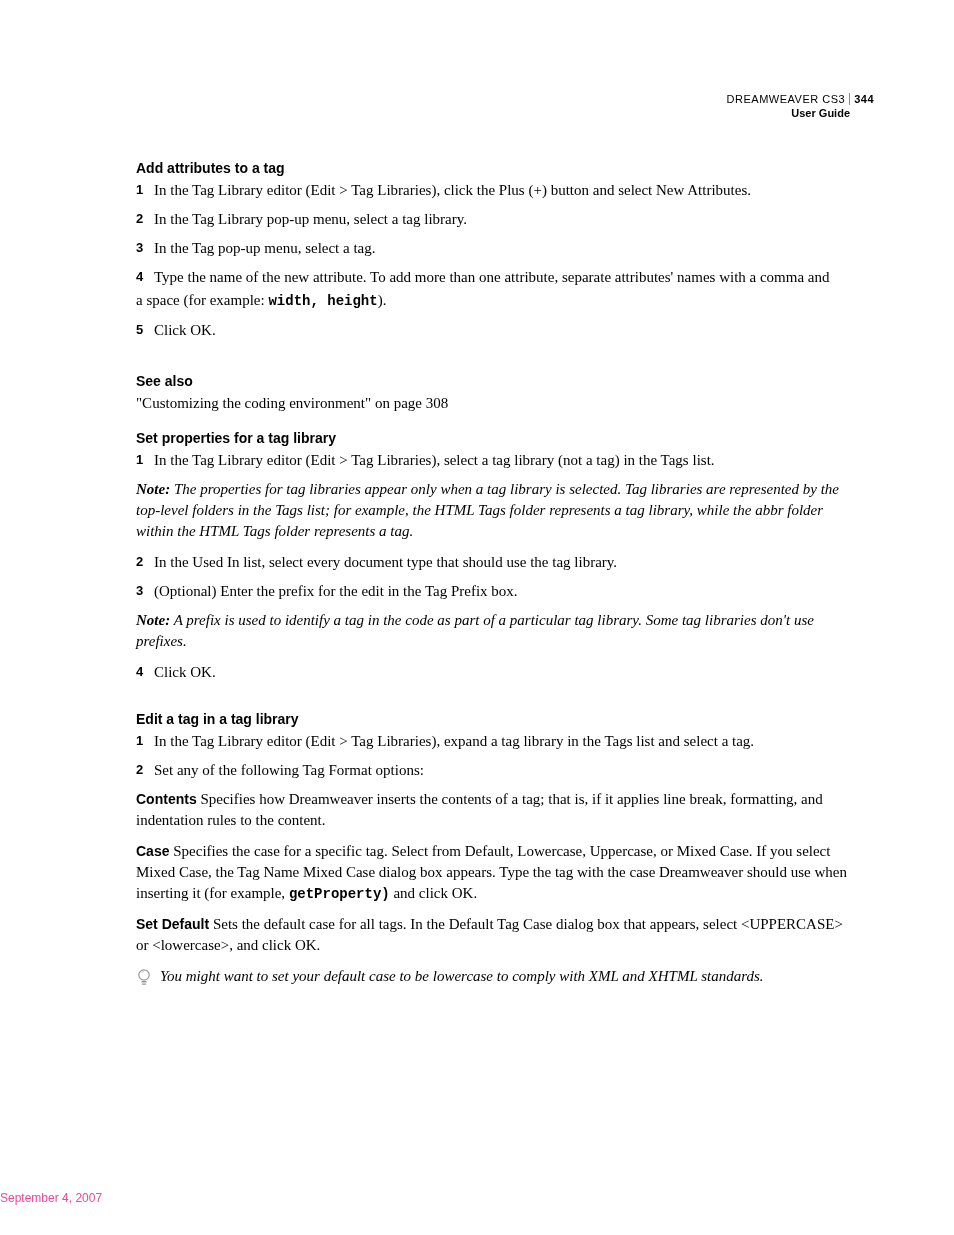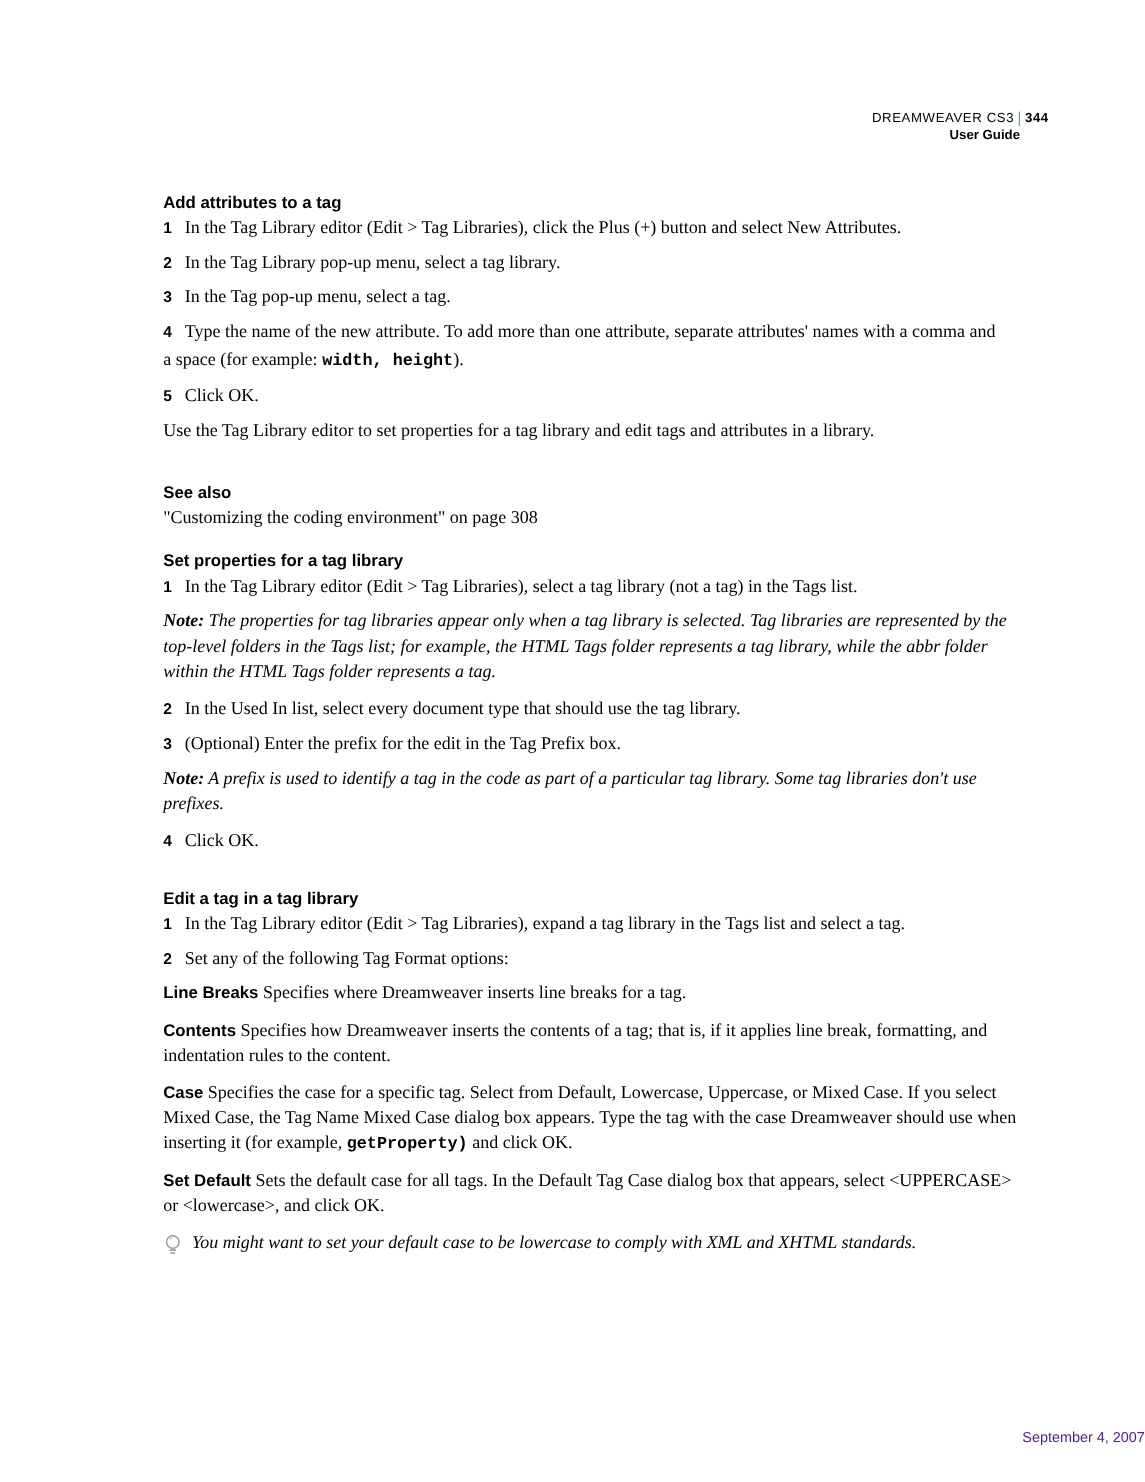--- a/index.html
+++ b/index.html
@@ -90,23 +90,23 @@
     display: flex;
     align-items: flex-start;
     margin: 6px 0 10px 0;
   }
   .tip .bulb { width: 24px; flex-shrink: 0; padding-top:2px;}
   .tip .txt { font-size: 15px; font-style: italic; line-height: 1.4; }
   .footer {
     position: absolute;
     bottom: 30px;
     left: 0; right: 0;
-    text-align: right;
+    text-align: left;
     font-family: Arial, Helvetica, sans-serif;
-    color: #4c1d95;
+    color: #ec4899;
     font-size: 12px;
   }
 </style>
 </head>
 <body>
 
 <div class="page">
   <div class="header">
     <div class="line1"><span>DREAMWEAVER CS3</span><span class="pagenum">344</span></div>
     <div class="line2">User Guide</div>
@@ -129,21 +129,20 @@
     <div class="step">
         <span class="num">4</span>
         <span class="txt">Type the name of the new attribute. To add more than one attribute, separate attributes' names with a comma and</span>
       </div>
     <div class="step-cont"><span>a space (for example: </span><span class="code">width, height</span><span>).</span></div>
     <div class="step">
         <span class="num">5</span>
         <span class="txt">Click OK.</span>
       </div>
 
-    <div class="para">Use the Tag Library editor to set properties for a tag library and edit tags and attributes in a library.</div>
 
     <div class="h4">See also</div>
     <div class="para">"Customizing the coding environment" on page 308</div>
 
     <div class="h3" style="margin-top:16px">Set properties for a tag library</div>
     <div class="step">
         <span class="num">1</span>
         <span class="txt">In the Tag Library editor (Edit &gt; Tag Libraries), select a tag library (not a tag) in the Tags list.</span>
       </div>
     <div class="note"><span class="label">Note:</span><span> The properties for tag libraries appear only when a tag library is selected. Tag libraries are represented by the top-level folders in the Tags list; for example, the HTML Tags folder represents a tag library, while the abbr folder within the HTML Tags folder represents a tag.</span></div>
@@ -163,21 +162,20 @@
 
     <div class="h3" style="margin-top:28px">Edit a tag in a tag library</div>
     <div class="step">
         <span class="num">1</span>
         <span class="txt">In the Tag Library editor (Edit &gt; Tag Libraries), expand a tag library in the Tags list and select a tag.</span>
       </div>
     <div class="step">
         <span class="num">2</span>
         <span class="txt">Set any of the following Tag Format options:</span>
       </div>
-    <div class="para"><span class="defterm">Line Breaks</span><span>  Specifies where Dreamweaver inserts line breaks for a tag.</span></div>
     <div class="para"><span class="defterm">Contents</span><span>  Specifies how Dreamweaver inserts the contents of a tag; that is, if it applies line break, formatting, and indentation rules to the content.</span></div>
     <div class="para"><span class="defterm">Case</span><span>  Specifies the case for a specific tag. Select from Default, Lowercase, Uppercase, or Mixed Case. If you select Mixed Case, the Tag Name Mixed Case dialog box appears. Type the tag with the case Dreamweaver should use when inserting it (for example, </span><span class="code">getProperty)</span><span>  and click OK.</span></div>
     <div class="para"><span class="defterm">Set Default</span><span>  Sets the default case for all tags. In the Default Tag Case dialog box that appears, select &lt;UPPERCASE&gt; or &lt;lowercase&gt;, and click OK.</span></div>
     <div class="tip">
       <span class="bulb">
         <svg width="16" height="20" viewBox="0 0 16 20">
             <circle cx="8" cy="7" r="5.2" fill="none" stroke="#999" stroke-width="1.2"></circle>
             <path d="M5.5 13 h5 v1.5 h-5 z M6 15.5 h4 v1.2 h-4 z" fill="#999"></path>
             <path d="M8 3.5 a3 3 0 0 0 -2.5 1.5" fill="none" stroke="#ccc" stroke-width="1"></path>
           </svg>

